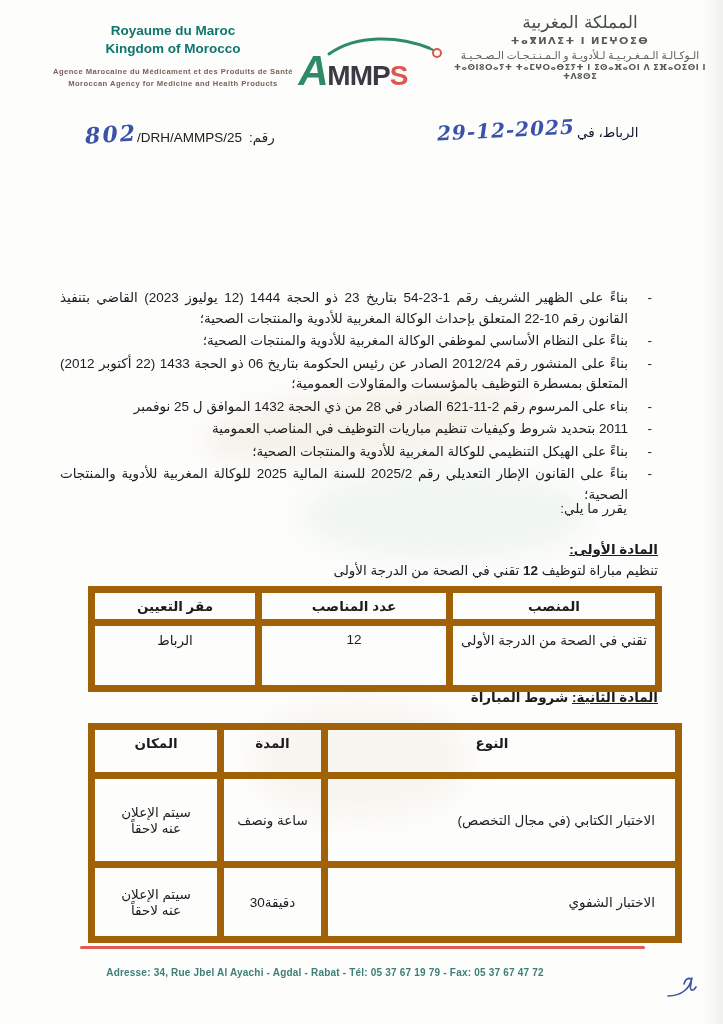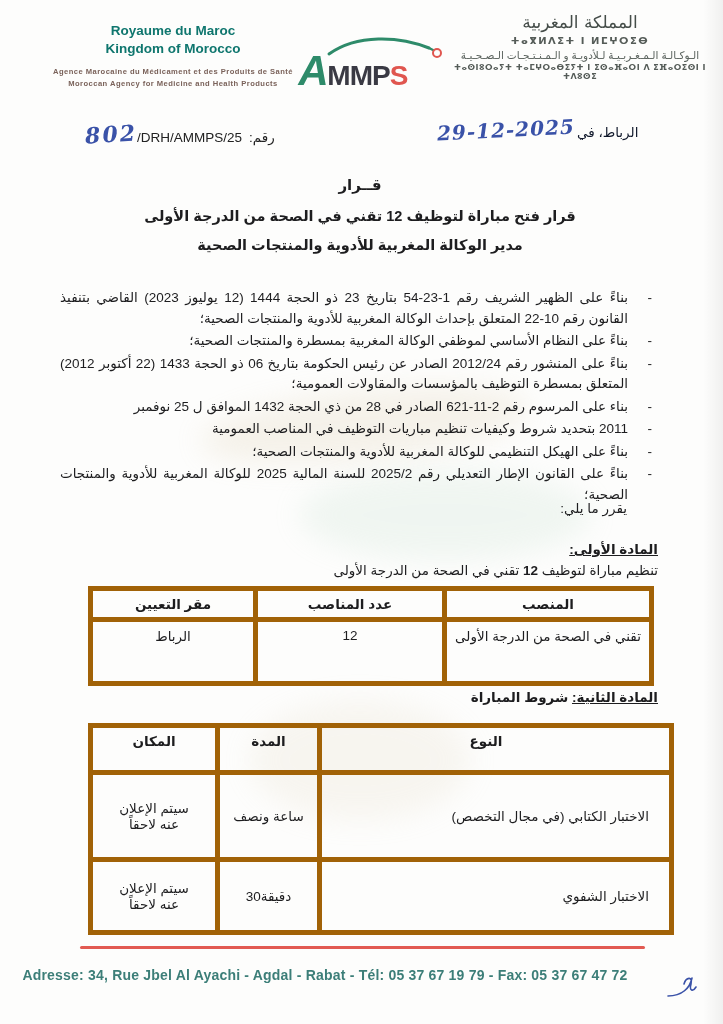--- a/index.html
+++ b/index.html
@@ -61,38 +61,38 @@
   
   .art-heading{position:absolute;right:65px;direction:rtl;font-size:13.5px;font-weight:bold;}
   .art1-h{top:541px;}
   .art1-h .u{text-decoration:underline;}
   .art1-desc{position:absolute;right:65px;top:562px;direction:rtl;font-size:13.5px;text-align:center;}
   .art1-desc b{font-size:13.5px;}
   .art2-h{top:689px;}
   .art2-h .u{text-decoration:underline;}
   
   table{border-collapse:collapse;direction:rtl;font-size:13.5px;color:#1d1d1f;}
-  td,th{border:5px solid #a16207;font-weight:normal;}
+  td,th{border:7px solid #a16207;font-weight:normal;}
   .t1{position:absolute;left:88px;top:586px;}
   .t1 th{height:24px;font-weight:bold;text-align:center;vertical-align:middle;}
   .t1 td{height:52px;text-align:center;vertical-align:top;padding-top:6px;}
   .t1 .c-post{width:200px;}.t1 .c-count{width:182px;}.t1 .c-place{width:158px;}
   .t2{position:absolute;left:88px;top:723px;}
   .t2 th{height:36px;font-weight:bold;text-align:center;vertical-align:top;padding-top:5px;}
   .t2 td{text-align:center;vertical-align:middle;}
   .t2 .r1 td{height:80px;}
   .t2 .r2 td{height:66px;}
   .t2 .c-type{width:326px;text-align:right;padding-right:20px;}
   .t2 .c-dur{width:95px;}
   .t2 .c-loc{width:120px;}
   .t2 .cell-wrap{display:inline-block;max-width:92px;}
   
   .footer-line{position:absolute;left:80px;right:78px;top:946px;height:2.5px;background:#e25a52;border-radius:2px;}
   .footer-address{position:absolute;left:0;top:967px;width:650px;text-align:center;
-    font-size:14px;font-weight:bold;color:#3c7e78;letter-spacing:.2px;}
+    font-size:10px;font-weight:bold;color:#3c7e78;letter-spacing:.2px;}
   .paraphe{position:absolute;left:652px;top:968px;}
 </style>
 </head>
 <body>
 
 <div class="page">
 
   <div class="wm wm1"></div>
   <div class="wm wm2"></div>
   <div class="wm wm3"></div>
@@ -132,34 +132,29 @@
   <div class="ref-left">
     <span class="hand ref-num">802</span>
     <span class="ref-printed">/DRH/AMMPS/25</span>
     <span class="ref-label">رقم:</span>
   </div>
   <div class="ref-right">
     <span class="hand ref-date">29-12-2025</span>
     <span class="ref-place">الرباط، في</span>
   </div>
 
-  <div class="title-block">
-    <div class="title-1">قــرار</div>
-    <div class="title-2">قرار فتح مباراة لتوظيف 12 تقني في الصحة من الدرجة الأولى</div>
-    <div class="title-3">مدير الوكالة المغربية للأدوية والمنتجات الصحية</div>
-  </div>
 
   <div class="recitals">
     <div class="recital">
       <span class="marker">-</span>
       <span>بناءً على الظهير الشريف رقم 1-23-54 بتاريخ 23 ذو الحجة 1444 (12 يوليوز 2023) القاضي بتنفيذ القانون رقم 10-22 المتعلق بإحداث الوكالة المغربية للأدوية والمنتجات الصحية؛</span>
     </div>
     <div class="recital">
       <span class="marker">-</span>
-      <span>بناءً على النظام الأساسي لموظفي الوكالة المغربية بمسطرة والمنتجات الصحية؛</span>
+      <span>بناءً على النظام الأساسي لموظفي الوكالة المغربية للأدوية والمنتجات الصحية؛</span>
     </div>
     <div class="recital">
       <span class="marker">-</span>
       <span>بناءً على المنشور رقم 2012/24 الصادر عن رئيس الحكومة بتاريخ 06 ذو الحجة 1433 (22 أكتوبر 2012) المتعلق بمسطرة التوظيف بالمؤسسات والمقاولات العمومية؛</span>
     </div>
     <div class="recital">
       <span class="marker">-</span>
       <span>بناء على المرسوم رقم 2-11-621 الصادر في 28 من ذي الحجة 1432 الموافق ل 25 نوفمبر</span>
     </div>
     <div class="recital">

